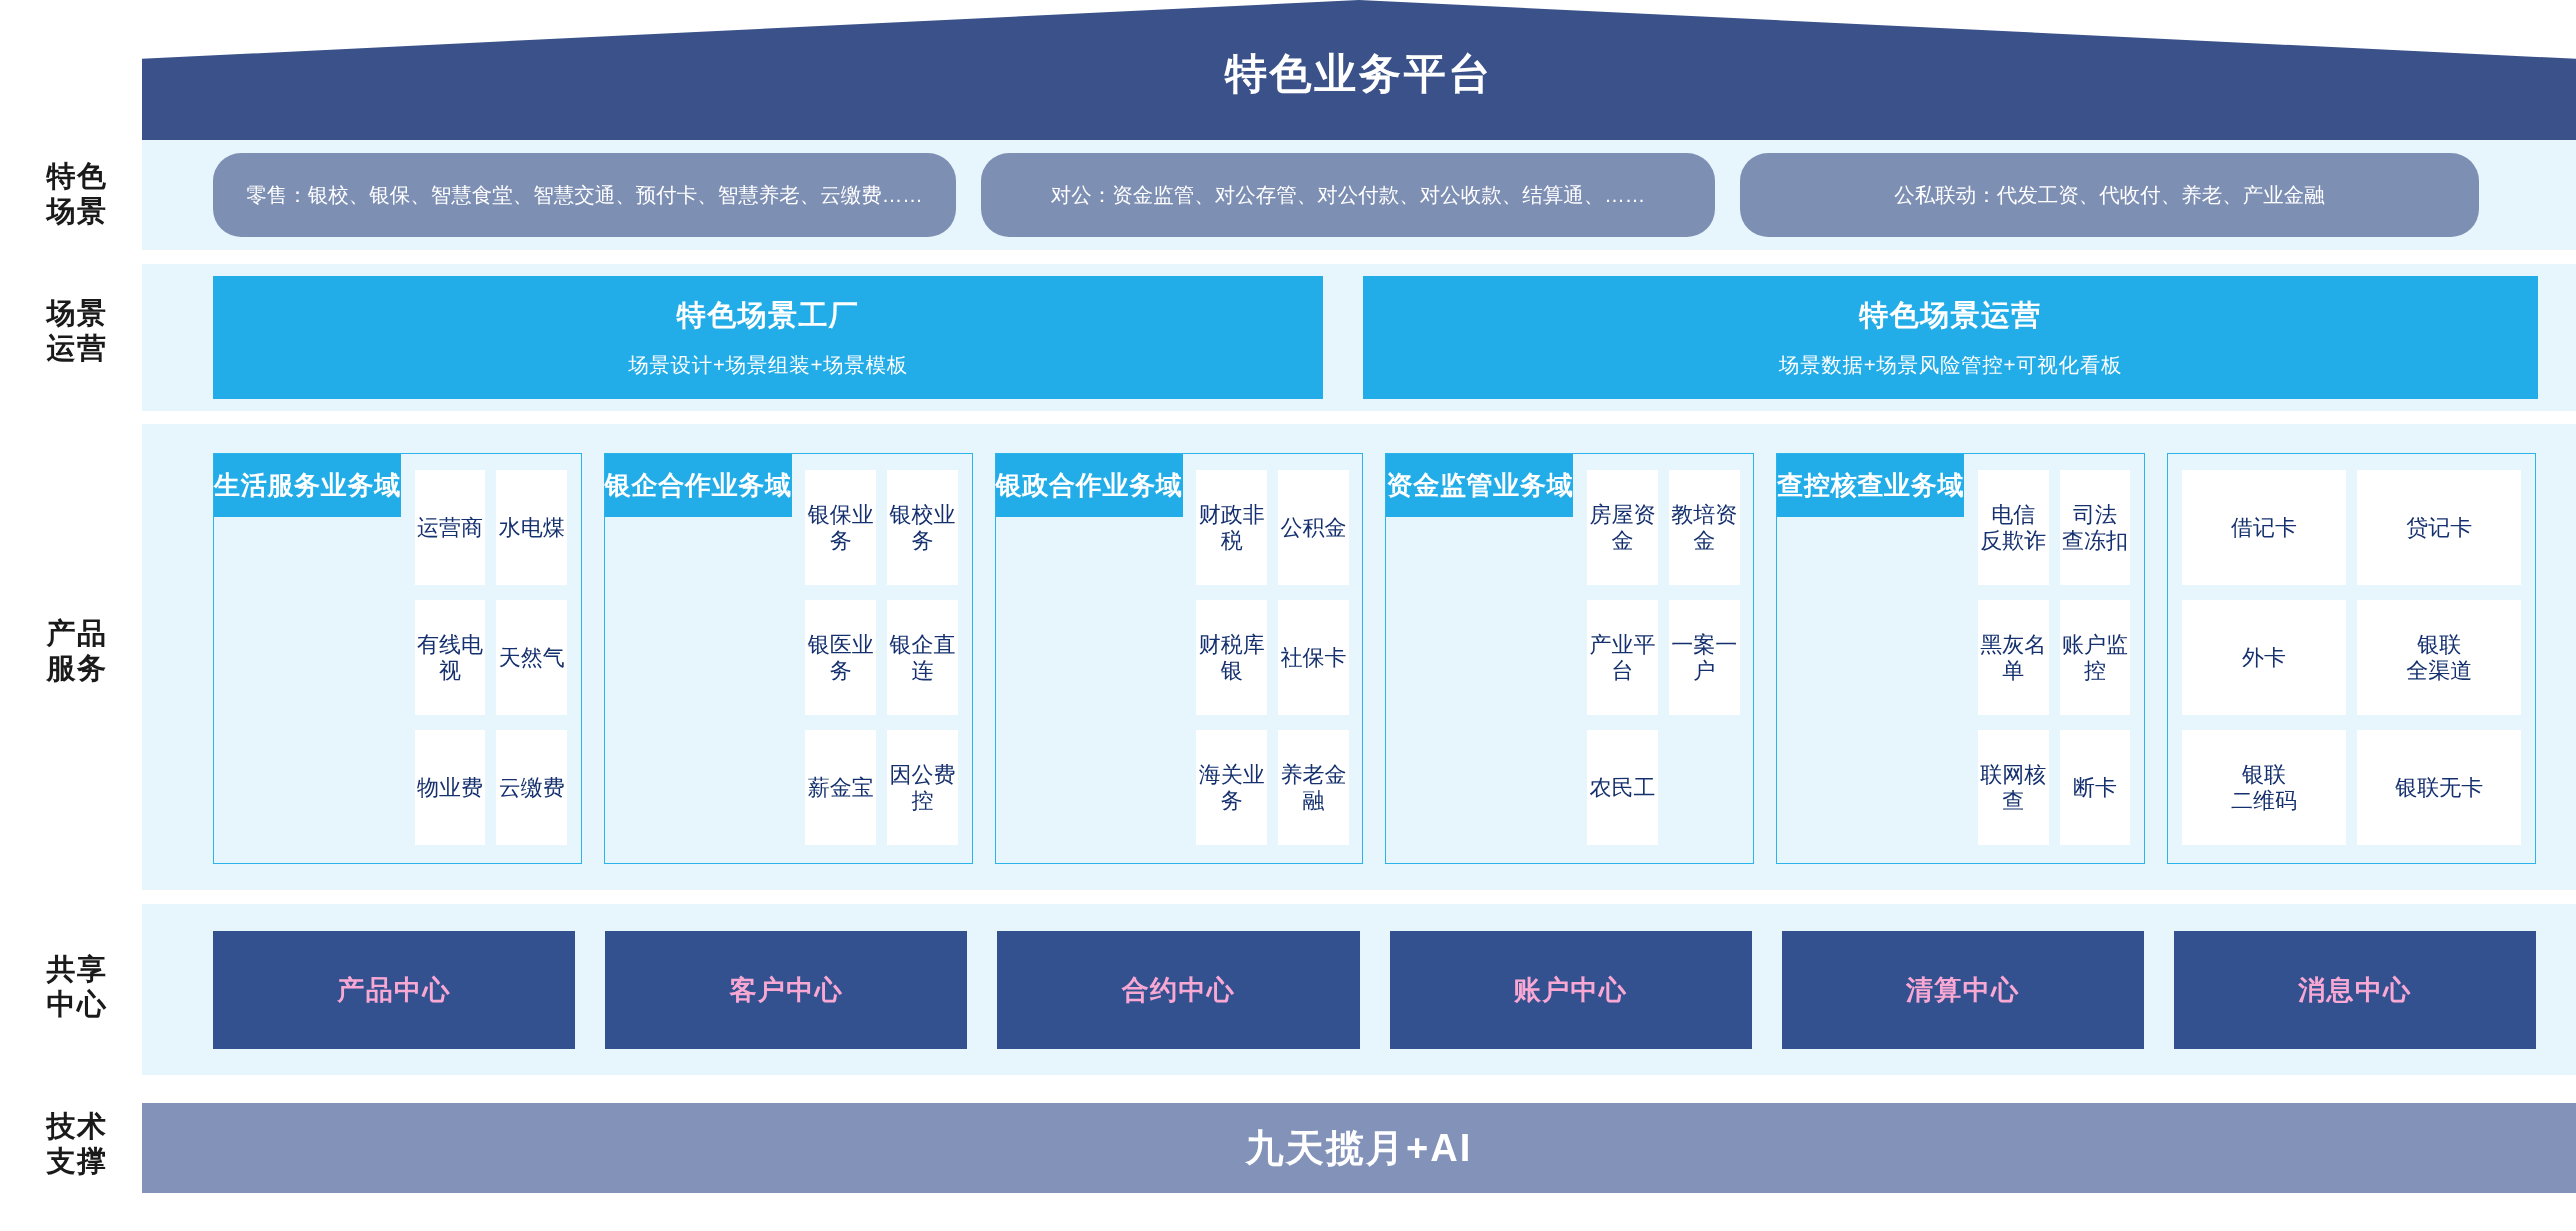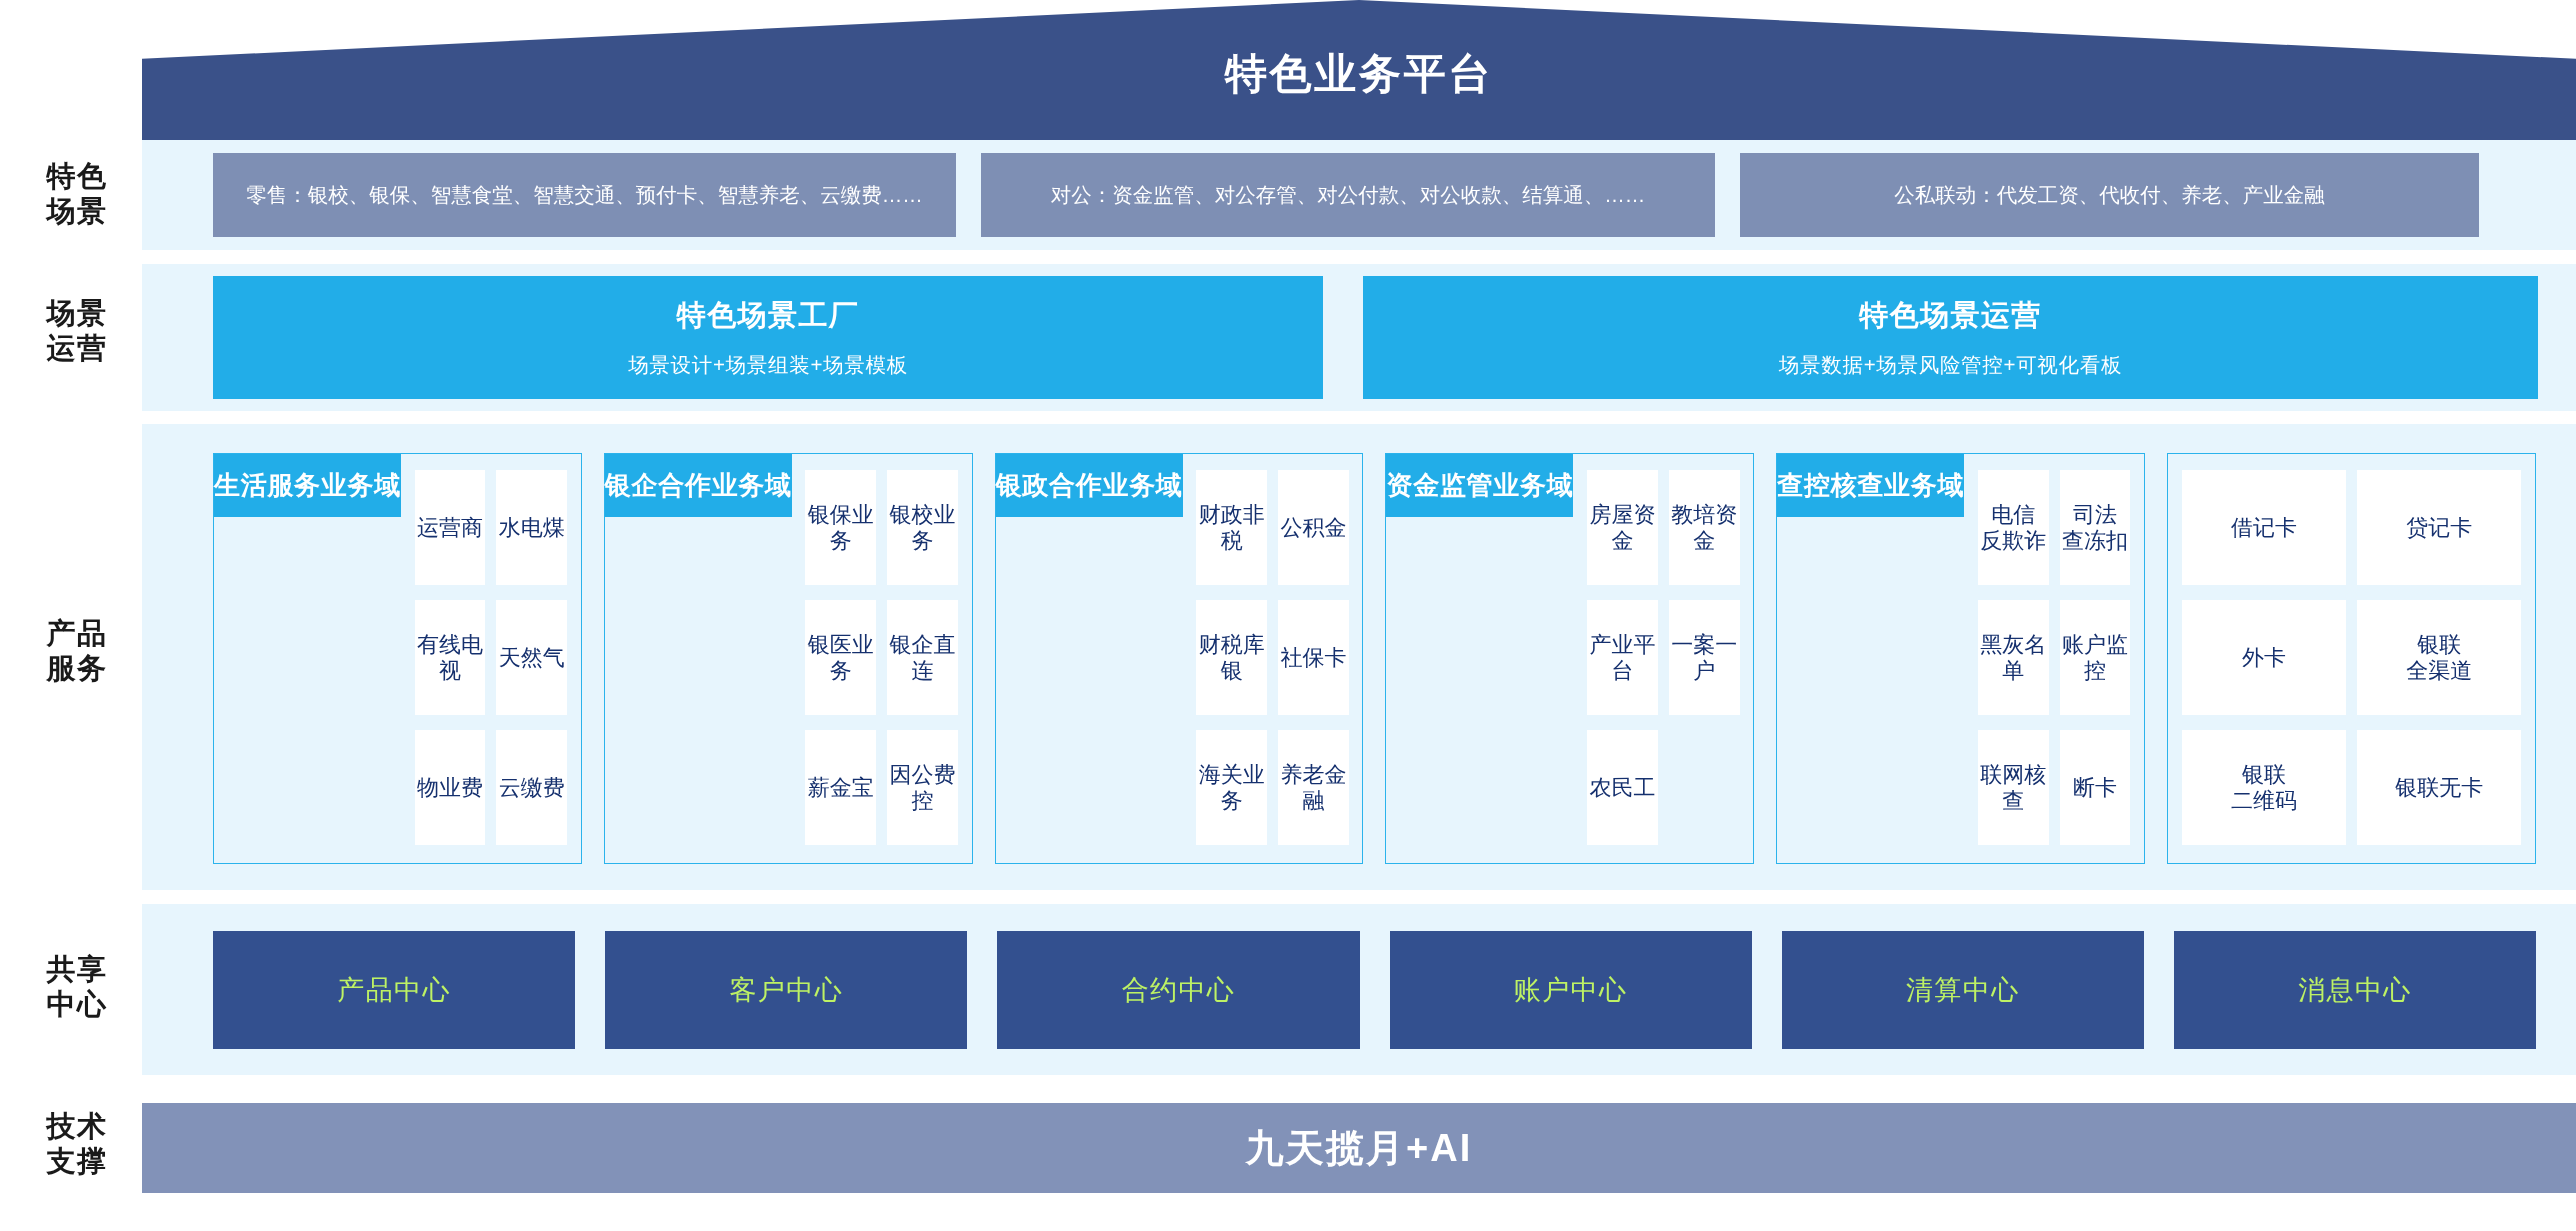--- a/index.html
+++ b/index.html
@@ -35,21 +35,21 @@
 
   
   .panel { position:absolute; background:#e7f5fd; }
 
   
   .scn-row { left:142px; top:140px; width:2434px; height:110px; display:flex; align-items:center; }
   .scn-chip {
     background:#7e8fb4; color:#ffffff;
     font-size:20.5px; line-height:1.42; font-weight:normal;
     display:flex; align-items:center; justify-content:center; text-align:center;
-    padding:4.1px 15px; height:84px;
+    padding:4.1px 15px; height:84px;border-radius:28px;
   }
   .scn-a { margin-left:71px; width:743px; }
   .scn-b { margin-left:25px;  width:734px; }
   .scn-c { margin-left:25px;  width:739px; }
 
   
   .ops-row { left:142px; top:264px; width:2434px; height:147px; display:flex; align-items:center; }
   .ops-box {
     background:#22ade8; color:#ffffff;
     height:123px; display:flex; flex-direction:column;
@@ -84,23 +84,23 @@
     display:flex; align-items:center; justify-content:center;
     text-align:center; min-height:66px; padding:2.7px 1.4px;
     white-space:pre-line;
   }
 
   
   .share-row { left:142px; top:904px; width:2434px; height:171px; }
   .share-inner { position:absolute; left:71px; top:27px; right:40px; bottom:26px;
                  display:flex; gap:30px; }
   .share-box {
-    flex:1; background:#33508f; color:#bef264;
+    flex:1; background:#33508f; color:#f9a8d4;
     font-size:27px; letter-spacing:1.4px;
-    display:flex; align-items:center; justify-content:center;
+    display:flex; align-items:center; justify-content:center;font-weight:bold;
   }
 
   
   .tech-row { position:absolute; left:142px; top:1095px; width:2434px; height:110px; }
   .tech-bar {
     position:absolute; left:0; top:8.2px; width:2434px; height:90px;
     background:#8292b8; color:#ffffff;
     font-size:38px; font-weight:bold; letter-spacing:2.1px;
     display:flex; align-items:center; justify-content:center;
   }

